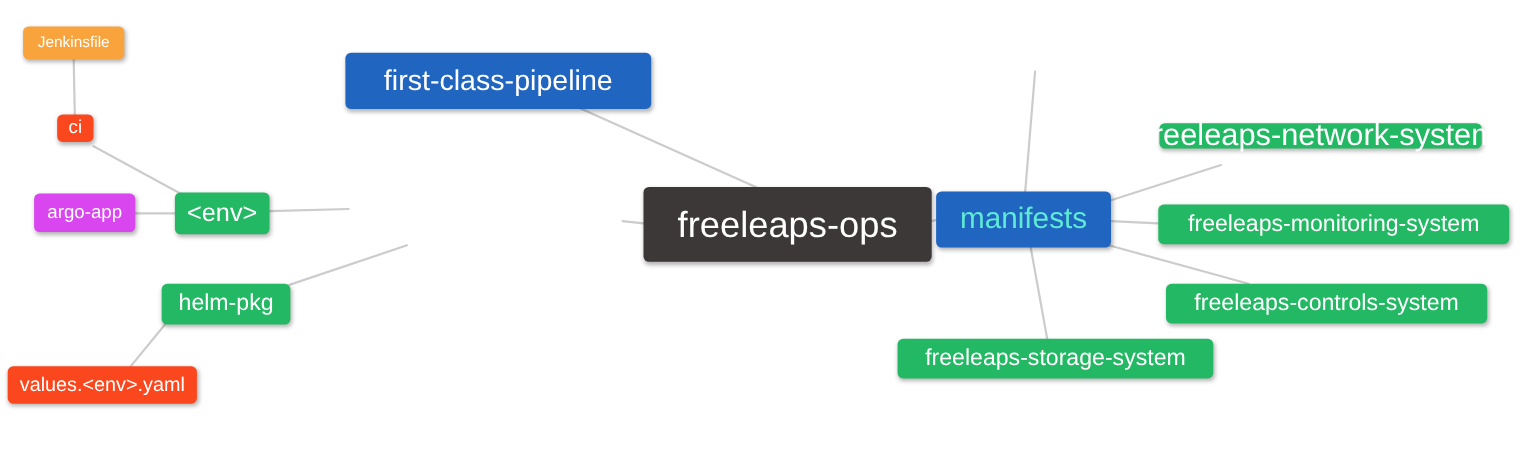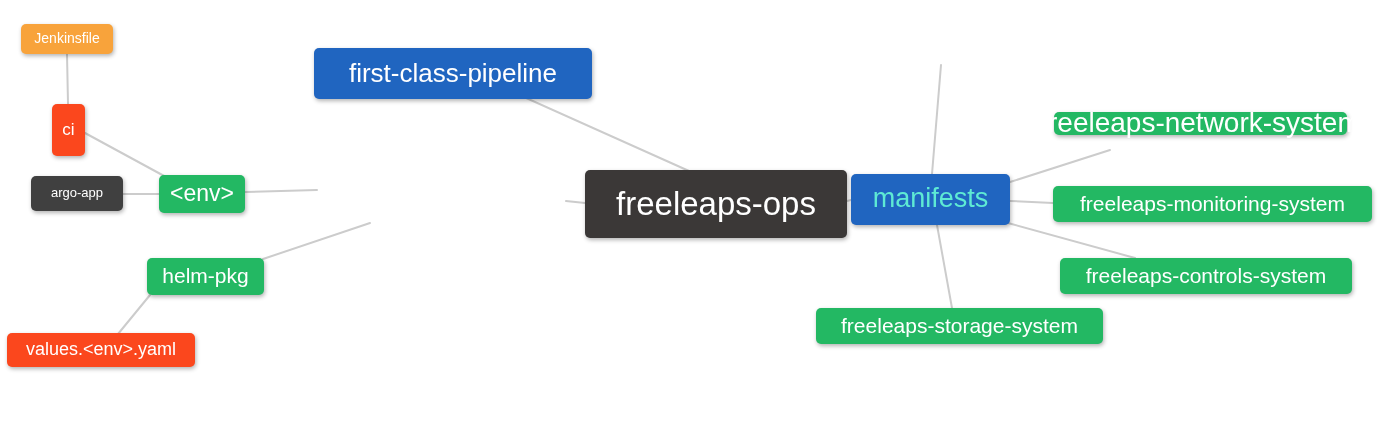--- a/index.html
+++ b/index.html
@@ -62,33 +62,33 @@
       <line x1="847" y1="201" x2="851" y2="200" stroke="#cccccc"></line>
       <line x1="932" y1="174" x2="941" y2="65" stroke="#cccccc"></line>
       <line x1="1010" y1="182" x2="1110" y2="150" stroke="#cccccc"></line>
       <line x1="1010" y1="201" x2="1053" y2="203" stroke="#cccccc"></line>
       <line x1="1008" y1="223" x2="1135" y2="258" stroke="#cccccc"></line>
       <line x1="937" y1="225" x2="952" y2="308" stroke="#cccccc"></line>
     </svg>
 <div class="node" style="left: 21px; top: 24px; width: 92px; height: 30px; background: rgb(248, 163, 59); font-size: 14px; color: rgb(255, 255, 255);">
       <span>Jenkinsfile</span>
     </div>
-    <div class="node" style="left: 52px; top: 104px; width: 33px; height: 52px; background: rgb(251, 71, 29); font-size: 17px; color: rgb(255, 255, 255); text-align: right;">
+    <div class="node" style="left: 52px; top: 104px; width: 33px; height: 25px; background: rgb(251, 71, 29); font-size: 17px; color: rgb(255, 255, 255); text-align: right;">
       <span>ci</span>
     </div>
-    <div class="node" style="left: 31px; top: 176px; width: 92px; height: 35px; background: #404040; font-size: 13px; color: rgb(255, 255, 255);">
+    <div class="node" style="left: 31px; top: 176px; width: 92px; height: 35px; background: #d946ef; font-size: 17px; color: rgb(255, 255, 255);">
       <span>argo-app</span>
     </div>
     <div class="node" style="left: 159px; top: 175px; width: 86px; height: 38px; background: rgb(35, 184, 99); font-size: 23px; color: rgb(255, 255, 255);">
       <span>&lt;env&gt;</span>
     </div>
     <div class="node" style="left: 147px; top: 258px; width: 117px; height: 37px; background: rgb(35, 184, 99); font-size: 21px; color: rgb(255, 255, 255); align-items: center;">
       <span>helm-pkg</span>
     </div>
-    <div class="node" style="left: 7px; top: 333px; width: 188px; height: 34px; background: rgb(251, 71, 29); font-size: 18px; color: rgb(255, 255, 255);">
+    <div class="node" style="left: 7px; top: 333px; width: 172px; height: 34px; background: rgb(251, 71, 29); font-size: 18px; color: rgb(255, 255, 255);">
       <span>values.&lt;env&gt;.yaml</span>
     </div>
     <div class="node" style="left: 314px; top: 37px; width: 278px; height: 51px; background: rgb(32, 101, 192); font-size: 26px; color: rgb(255, 255, 255); margin-top: 11px;">
       <span>first-class-pipeline</span>
     </div>
     <div class="node" style="left: 585px; top: 170px; width: 262px; height: 68px; background: rgb(59, 56, 55); font-size: 33px; color: rgb(255, 255, 255);">
       <span>freeleaps-ops</span>
     </div>
     <div class="node" style="left: 851px; top: 174px; width: 159px; height: 51px; background: rgb(32, 101, 192); font-size: 27px; color: #5eead4;">
       <span>manifests</span>

